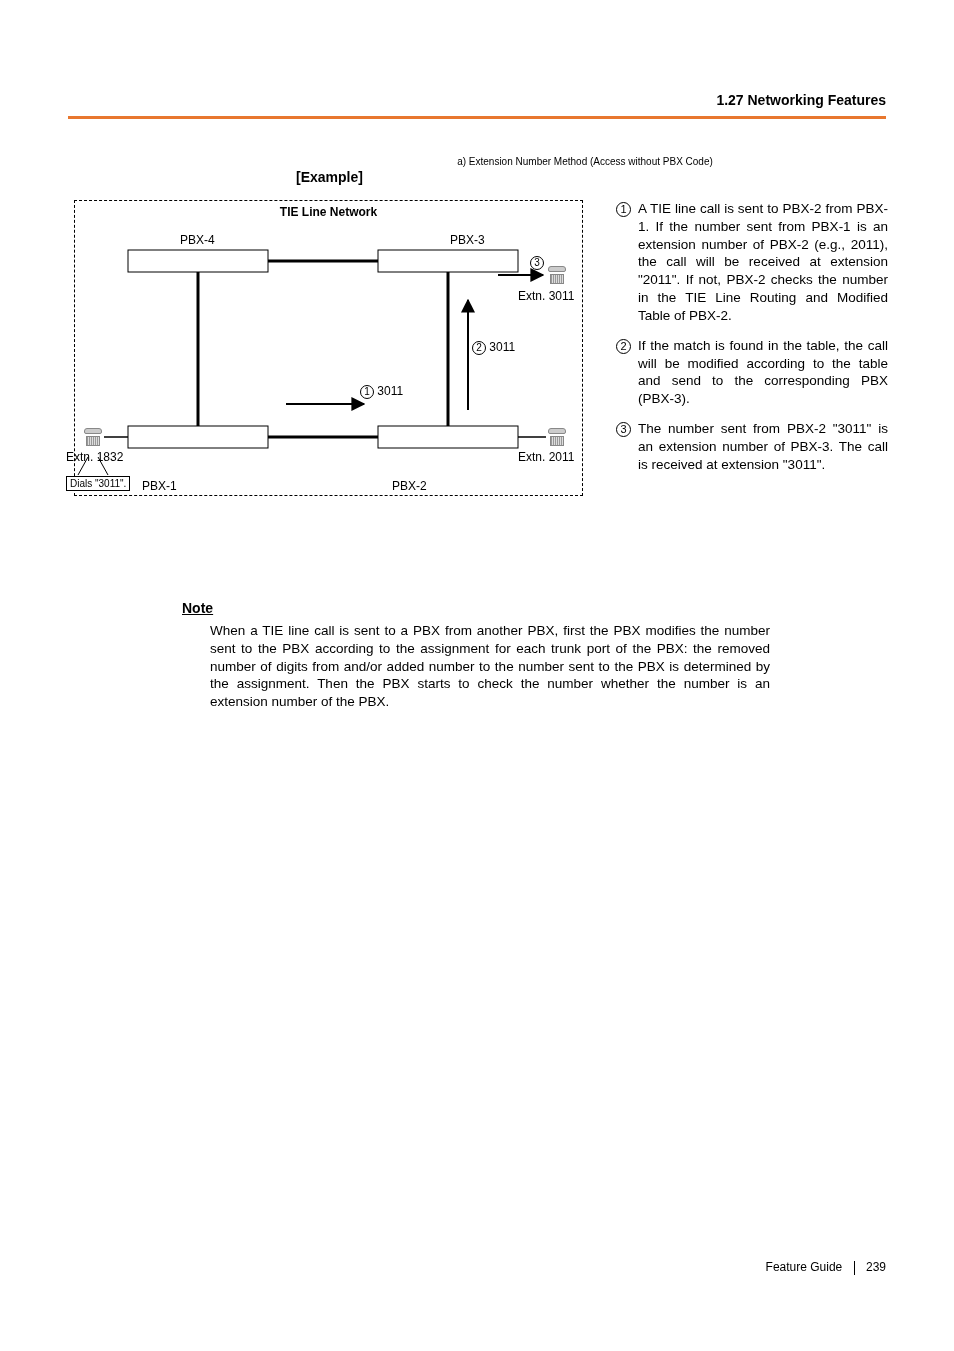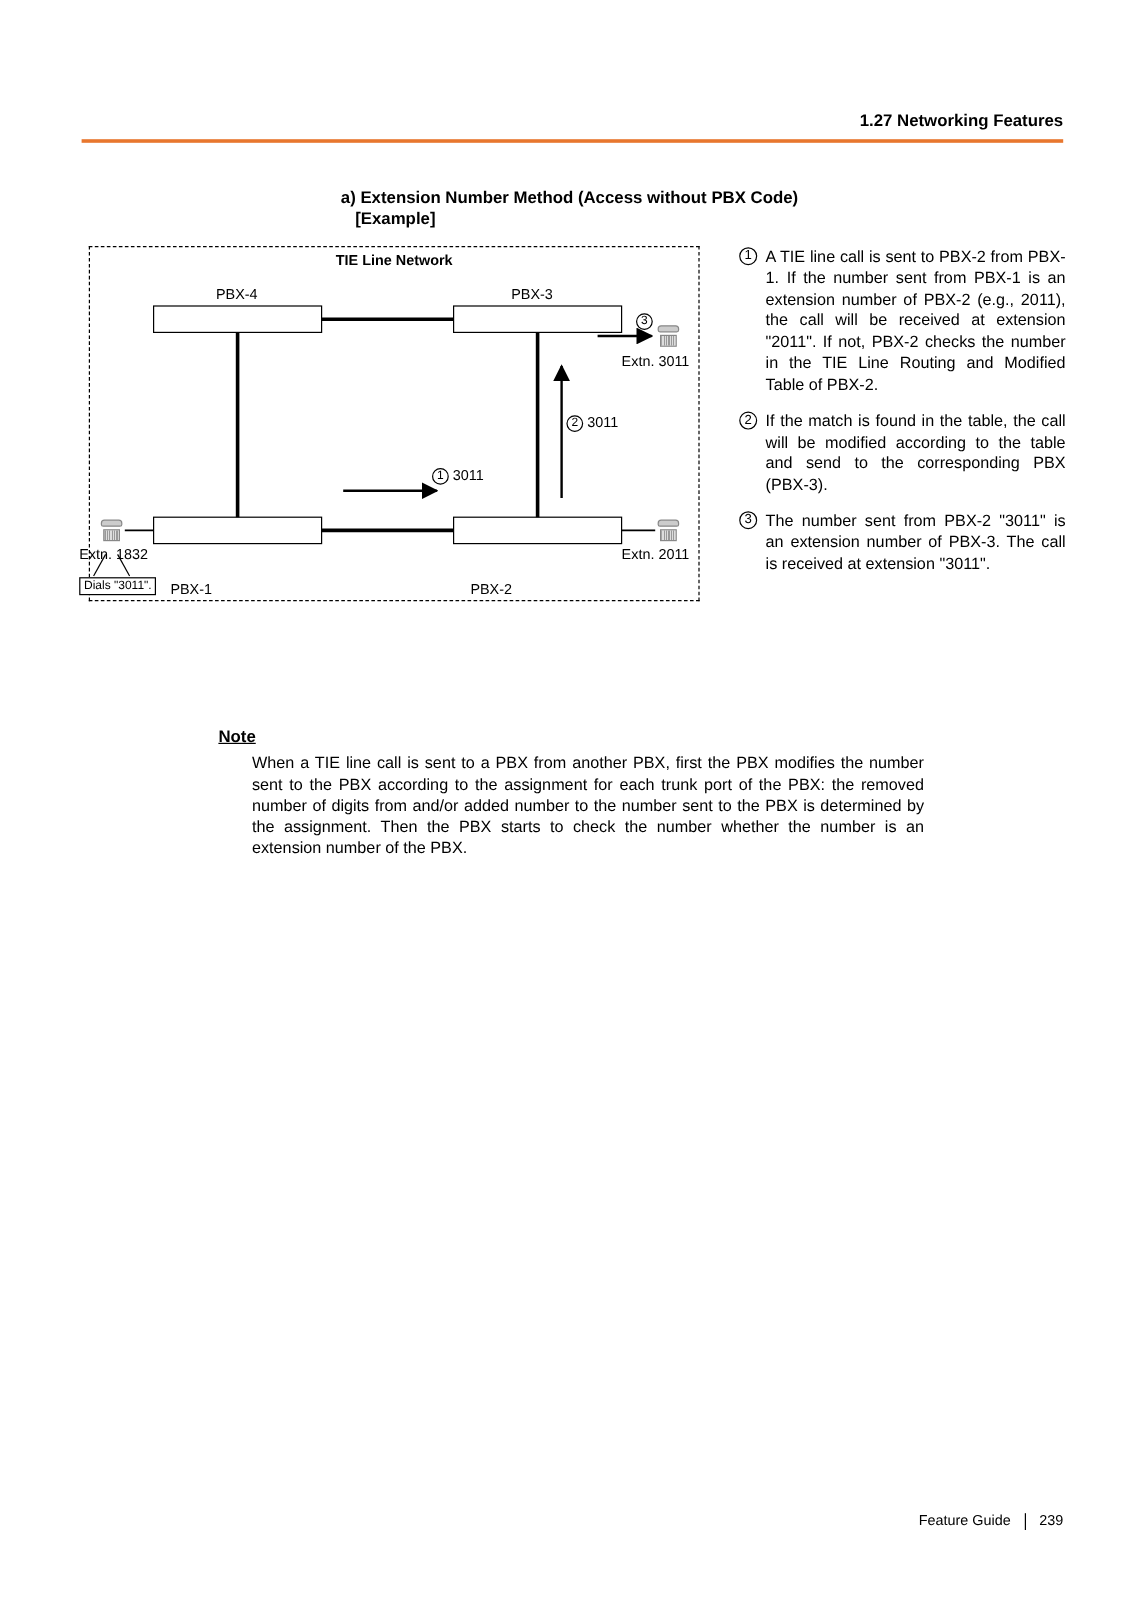--- a/index.html
+++ b/index.html
@@ -5,21 +5,21 @@
   * { box-sizing: border-box; margin: 0; padding: 0; }
   html, body { width: 954px; height: 1351px; background: #fff; font-family: Arial, Helvetica, sans-serif; color: #000; }
   .page { position: relative; width: 954px; height: 1347px; }
   .header-area { position: absolute; top: 0; left: 0; right: 0; }
   .section-title { position: absolute; top: 92px; right: 68px; font-size: 14px; font-weight: bold; color: #000; }
   .orange-rule { position: absolute; top: 116px; left: 68px; right: 68px; height: 3px; background: #e8772e; }
 
   .content { position: absolute; top: 150px; left: 68px; right: 68px; }
 
   .h22 { font-size: 14px; font-weight: bold; margin-left: 195px; margin-top: 0; }
-  .h22a { font-size: 14px; font-weight: bold; margin-left: 216px; margin-top: 6px; }
+  .h22a { font-size: 10px; font-weight: normal; margin-left: 216px; margin-top: 6px; text-align: center; }
   .h22b { font-size: 14px; font-weight: bold; margin-left: 216px; margin-top: 2px; padding-left: 12px; }
 
   .diagram-row { position: relative; margin-top: 15px; height: 400px; }
 
   
   .diagram { position: absolute; left: 0; top: 0; width: 515px; height: 315px; }
   .dashed-box { position: absolute; left: 6px; top: 0; width: 509px; height: 296px; border: 1px dashed #000; }
   .network-title { position: absolute; top: 4px; left: 0; right: 0; text-align: center; font-size: 12px; font-weight: bold; }
   svg.diagram-svg { position: absolute; left: 0; top: 0; }
 
@@ -117,21 +117,21 @@
         <div class="phone" style="left:16px; top:228px;">
           <div class="hand"></div>
             <div class="base"></div>
         </div>
         <div class="phone" style="left:480px; top:228px;">
           <div class="hand"></div>
             <div class="base"></div>
         </div>
 
         <div class="pbx-label" style="left:112px; top:33px;">PBX-4</div>
-        <div class="pbx-label" style="left:358px; top:33px;">PBX-3</div>
+        <div class="pbx-label" style="left:382px; top:33px;">PBX-3</div>
         <div class="pbx-label" style="left:74px; top:279px;">PBX-1</div>
         <div class="pbx-label" style="left:324px; top:279px;">PBX-2</div>
 
         <div class="extn-label" style="left:450px; top:89px;">Extn. 3011</div>
         <div class="extn-label" style="left:-2px; top:250px;">Extn. 1832</div>
         <div class="extn-label" style="left:450px; top:250px;">Extn. 2011</div>
 
         <div class="dials-box" style="left:-2px; top:276px;">Dials "3011".</div>
 
         <div class="small-label" style="left:292px; top:184px;">

